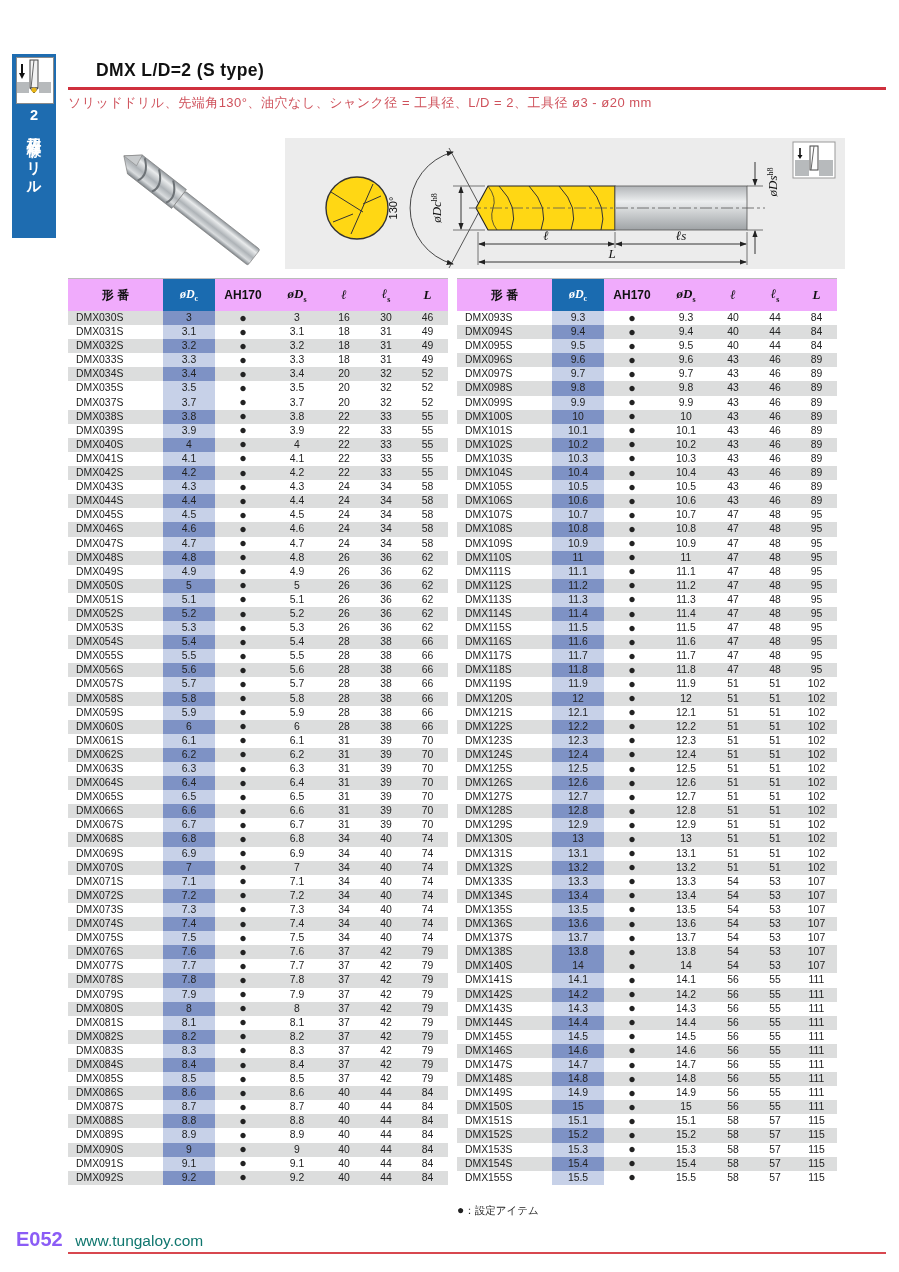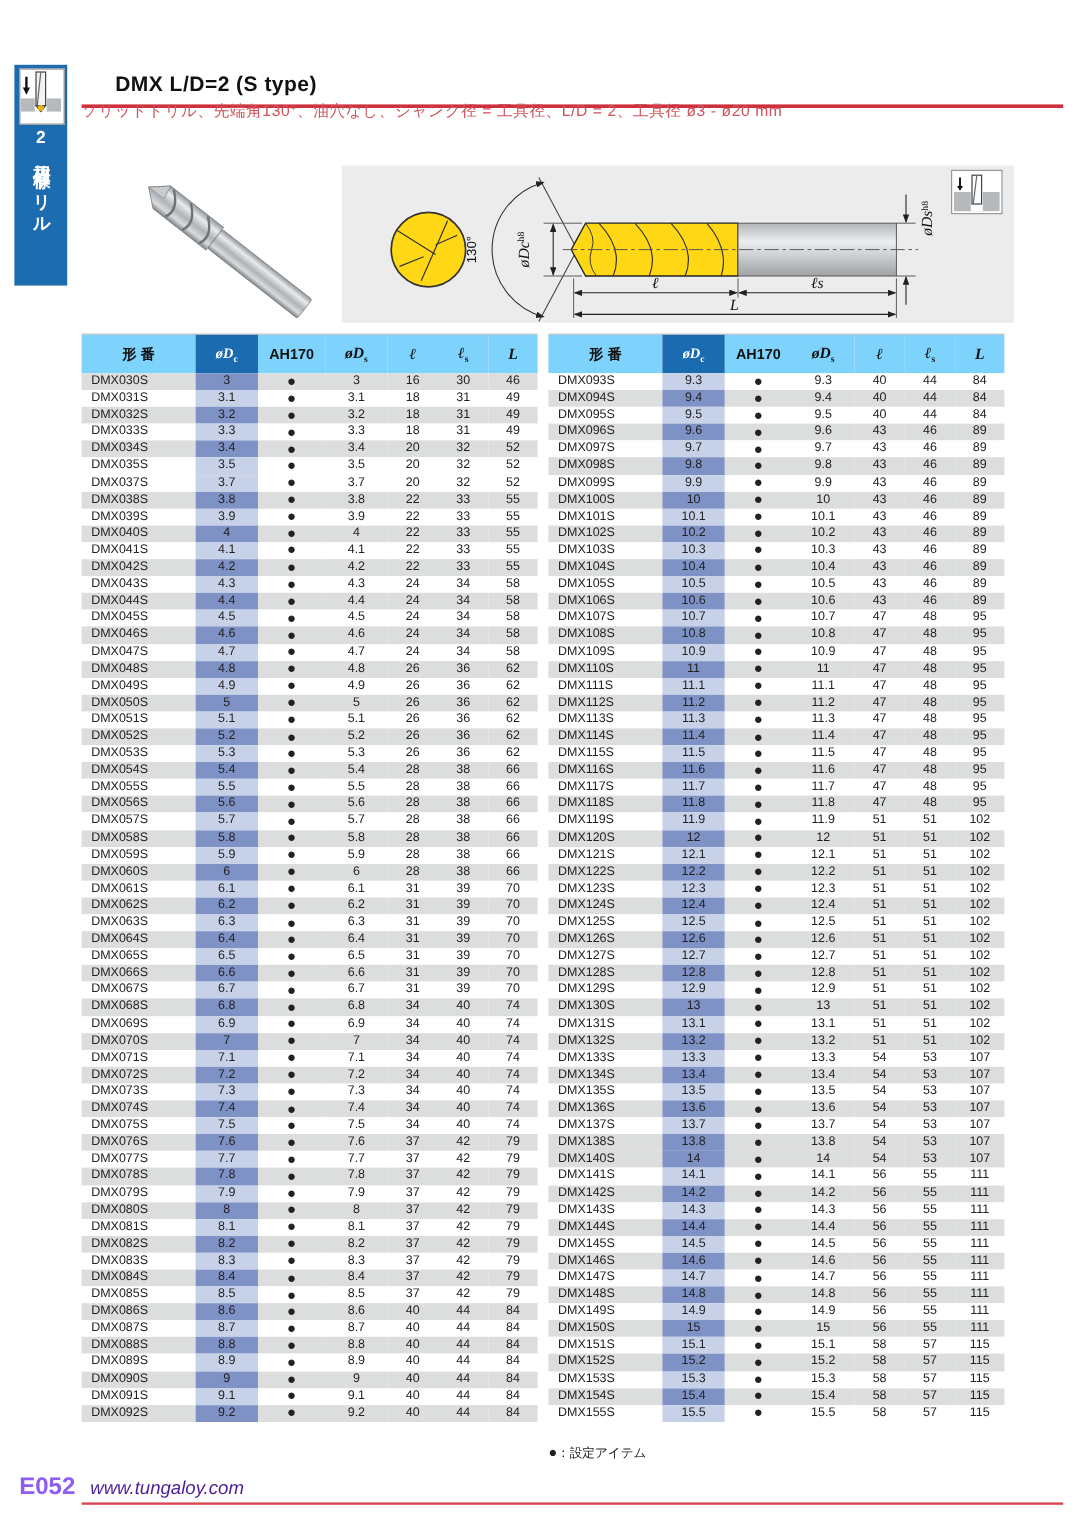--- a/index.html
+++ b/index.html
@@ -9,54 +9,54 @@
   
   .tab{position:absolute;left:12px;top:54px;width:44px;height:184px;background:#1e6cb0;}
   .tab .iconbox{position:absolute;left:4px;top:3px;width:36px;height:45px;background:#fff;border:1px solid #8a8a8a;}
   .tab .label{position:absolute;left:0;top:53px;width:44px;height:128px;
       writing-mode:vertical-rl;text-orientation:upright;color:#fff;
       font-size:14.5px;font-weight:bold;line-height:44px;letter-spacing:2px;}
 
   
   .title{position:absolute;left:68px;top:60px;font-size:17.5px;font-weight:bold;color:#111;letter-spacing:.4px;margin-left:28px;}
   .title-rule{position:absolute;left:68px;top:87px;width:818px;height:2.5px;background:#cf303d;}
-  .subtitle{position:absolute;left:68px;top:84px;font-size:13px;color:#cf525c;letter-spacing:.5px;}
+  .subtitle{position:absolute;left:68px;top:94px;font-size:13px;color:#cf525c;letter-spacing:.5px;}
 
   
   .photo{position:absolute;left:78px;top:130px;width:205px;height:142px;}
   .diagram{position:absolute;left:285px;top:138px;width:560px;height:131px;background:#ececec;}
   .diagram svg{position:absolute;left:0;top:0;}
   .dimtxt{font-family:"Liberation Serif",serif;font-style:italic;font-size:13px;fill:#111;}
   .dimtxt .tol{font-style:normal;font-size:8px;}
   .angletxt{font-family:"Liberation Sans",sans-serif;font-size:11px;fill:#111;}
 
   
   table.spec{position:absolute;top:278px;width:380px;border-collapse:separate;border-spacing:0;
              table-layout:fixed;border-top:1px solid #bbb;}
   table.spec.left{left:68px;} table.spec.right{left:457px;}
   table.spec th{height:32px;font-size:12px;font-weight:bold;text-align:center;vertical-align:middle;
-                background:#7dd3fc;color:#111;padding:0;}
+                background:#f0abfc;color:#111;padding:0;}
   table.spec th.it{font-style:italic;font-family:"Liberation Serif",serif;font-size:13px;}
   table.spec th.h-dc{background:#1a6bb0;color:#fff;font-style:italic;font-family:"Liberation Serif",serif;}
   table.spec th sub{font-size:8px;font-style:normal;}
   table.spec td{height:14.1px;line-height:14.1px;font-size:10.4px;text-align:center;padding:0;
                 white-space:nowrap;overflow:hidden;color:#222;}
   table.spec tr.g td{background:#dcdddd;}
   table.spec tr.w td{background:#fff;}
   table.spec tr.g td.c-dc{background:#7e92c5;}
   table.spec tr.w td.c-dc{background:#c7d1e8;}
   table.spec td.c-model{text-align:left;padding-left:8px;}
   table.spec td.c-dot{font-size:12.5px;line-height:13px;}
 
   .footnote{position:absolute;left:457px;top:1203px;width:380px;text-align:left;font-size:10.5px;color:#222;}
   .footnote .dot{font-size:12px;}
 
   .footer{position:absolute;left:16px;top:1228px;width:870px;}
   .footer .pageno{font-size:20px;font-weight:bold;color:#8b5cf6;}
-  .footer .url{font-size:15.5px;color:#4c1d95;margin-left:8px;font-style:italic;}
+  .footer .url{font-size:15.5px;color:#0f766e;margin-left:8px;}
   .footer-rule{position:absolute;left:68px;top:1252px;width:818px;height:2px;background:#d8474f;}
 </style>
 </head>
 <body>
 
 <div id="page">
 
   <div class="tab">
     <div class="iconbox">
       <svg width="34" height="43" viewBox="0 0 34 43">

